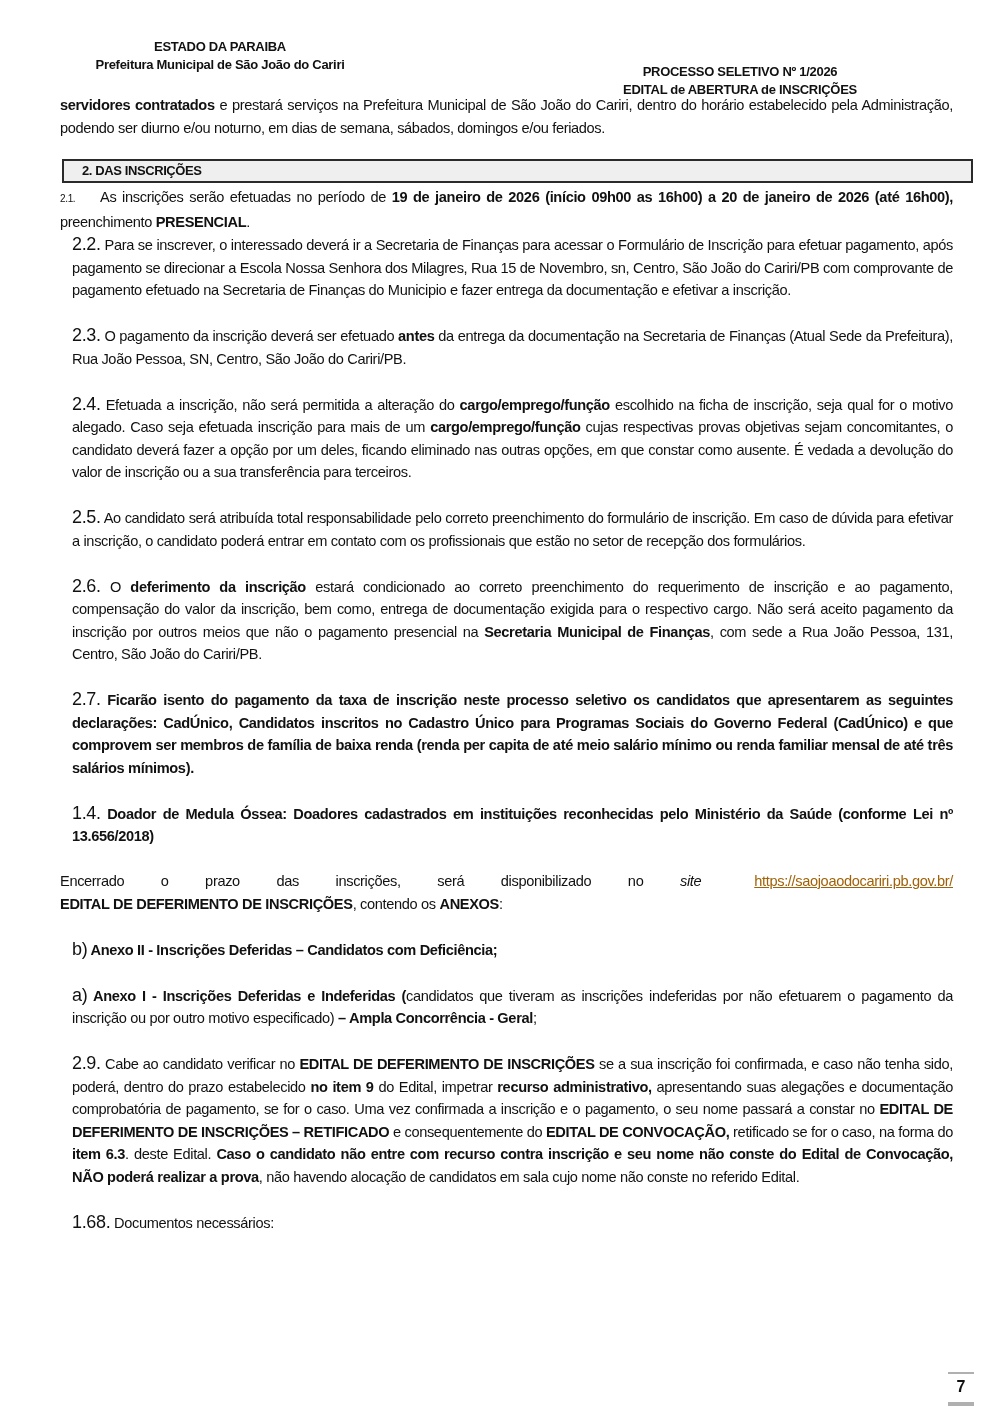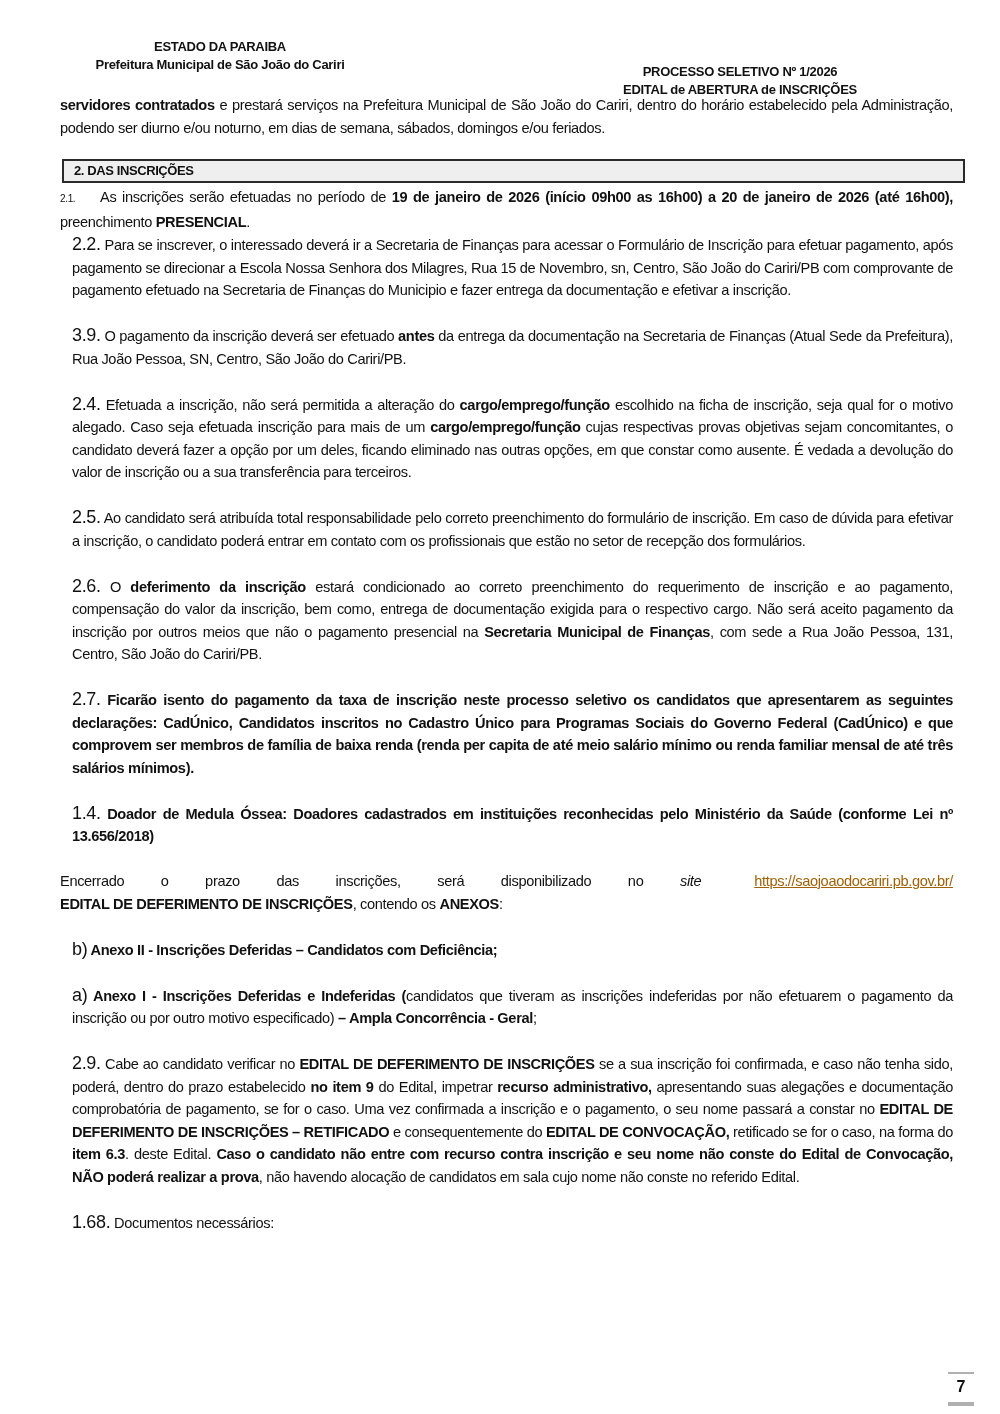--- a/index.html
+++ b/index.html
@@ -12,21 +12,21 @@
   .hdr-right { left: 595px; width: 290px; top: 43px; margin-top: 20px; }
   .content {
     position: absolute; left: 60px; width: 893px; top: 94px;
     font-size: 14.6px; line-height: 22.5px; text-align: justify; letter-spacing: -0.35px;
   }
   .content p { margin: 0; }
   .ind { padding-left: 12px; }
   .gap { margin-top: 22.5px !important; }
   .section-box {
     margin: 20px 0 3px 0; border: 2px solid #2a2a2a; background: #efefef;
-    height: 20px; line-height: 20px; padding-left: 10px; font-weight: bold; font-size: 13px; letter-spacing: -0.4px;
+    height: 20px; line-height: 20px; padding-left: 18px; font-weight: bold; font-size: 13px; letter-spacing: -0.4px;
     width: 889px; margin-left: 2px; box-sizing: content-box;
   }
   .num { font-size: 18px; }
   .num-wide { display: inline-block; width: 40px; font-size: 10px; }
   b { font-weight: bold; }
   a.link { color: #a16207; text-decoration: underline; }
   .spread { text-align-last: justify; }
   .pagenum { position: absolute; left: 948px; top: 1378px; width: 26px; text-align: center; font-weight: bold; font-size: 16px; }
   .pagenum .bar-top { position: absolute; left: 0; top: -6px; width: 26px; height: 2px; background: #b0b0b0; }
   .pagenum .bar-bot { position: absolute; left: 0; top: 24px; width: 26px; height: 4px; background: #b0b0b0; }
@@ -45,21 +45,21 @@
 
 <div class="content">
   <p><b>servidores contratados</b><span> e prestará serviços na Prefeitura Municipal de São João do Cariri, dentro do horário estabelecido pela Administração, podendo ser diurno e/ou noturno, em dias de semana, sábados, domingos e/ou feriados.</span></p>
 
   <div class="section-box">2. DAS INSCRIÇÕES</div>
 
   <p><span class="num-wide">2.1.</span><span>As inscrições serão efetuadas no período de </span><b>19 de janeiro de 2026 (início 09h00 as 16h00) a 20 de janeiro de 2026 (até 16h00),</b><span> preenchimento </span><b>PRESENCIAL</b><span>.</span></p>
 
   <p class="ind"><span class="num">2.2.</span><span> Para se inscrever, o interessado deverá ir a Secretaria de Finanças para acessar o Formulário de Inscrição para efetuar pagamento, após pagamento se direcionar a Escola Nossa Senhora dos Milagres, Rua 15 de Novembro, sn, Centro, São João do Cariri/PB com comprovante de pagamento efetuado na Secretaria de Finanças do Municipio e fazer entrega da documentação e efetivar a inscrição.</span></p>
 
-  <p class="ind gap"><span class="num">3.9.</span><span> O pagamento da inscrição deverá ser efetuado </span><b>antes</b><span> da entrega da documentação na Secretaria de Finanças (Atual Sede da Prefeitura), Rua João Pessoa, SN, Centro, São João do Cariri/PB.</span></p>
+  <p class="ind gap"><span class="num">2.3.</span><span> O pagamento da inscrição deverá ser efetuado </span><b>antes</b><span> da entrega da documentação na Secretaria de Finanças (Atual Sede da Prefeitura), Rua João Pessoa, SN, Centro, São João do Cariri/PB.</span></p>
 
   <p class="ind gap"><span class="num">2.4.</span><span> Efetuada a inscrição, não será permitida a alteração do </span><b>cargo/emprego/função</b><span> escolhido na ficha de inscrição, seja qual for o motivo alegado. Caso seja efetuada inscrição para mais de um </span><b>cargo/emprego/função</b><span> cujas respectivas provas objetivas sejam concomitantes, o candidato deverá fazer a opção por um deles, ficando eliminado nas outras opções, em que constar como ausente. É vedada a devolução do valor de inscrição ou a sua transferência para terceiros.</span></p>
 
   <p class="ind gap"><span class="num">2.5.</span><span> Ao candidato será atribuída total responsabilidade pelo correto preenchimento do formulário de inscrição. Em caso de dúvida para efetivar a inscrição, o candidato poderá entrar em contato com os profissionais que estão no setor de recepção dos formulários.</span></p>
 
   <p class="ind gap"><span class="num">2.6.</span><span> O </span><b>deferimento da inscrição</b><span> estará condicionado ao correto preenchimento do requerimento de inscrição e ao pagamento, compensação do valor da inscrição, bem como, entrega de documentação exigida para o respectivo cargo. Não será aceito pagamento da inscrição por outros meios que não o pagamento presencial na </span><b>Secretaria Municipal de Finanças</b><span>, com sede a Rua João Pessoa, 131, Centro, São João do Cariri/PB.</span></p>
 
   <p class="ind gap"><span class="num">2.7.</span><b> Ficarão isento do pagamento da taxa de inscrição neste processo seletivo os candidatos que apresentarem as seguintes declarações: CadÚnico, Candidatos inscritos no Cadastro Único para Programas Sociais do Governo Federal (CadÚnico) e que comprovem ser membros de família de baixa renda (renda per capita de até meio salário mínimo ou renda familiar mensal de até três salários mínimos).</b></p>
 
   <p class="ind gap"><span class="num">1.4.</span><b> Doador de Medula Óssea: Doadores cadastrados em instituições reconhecidas pelo Ministério da Saúde (conforme Lei nº 13.656/2018)</b></p>

